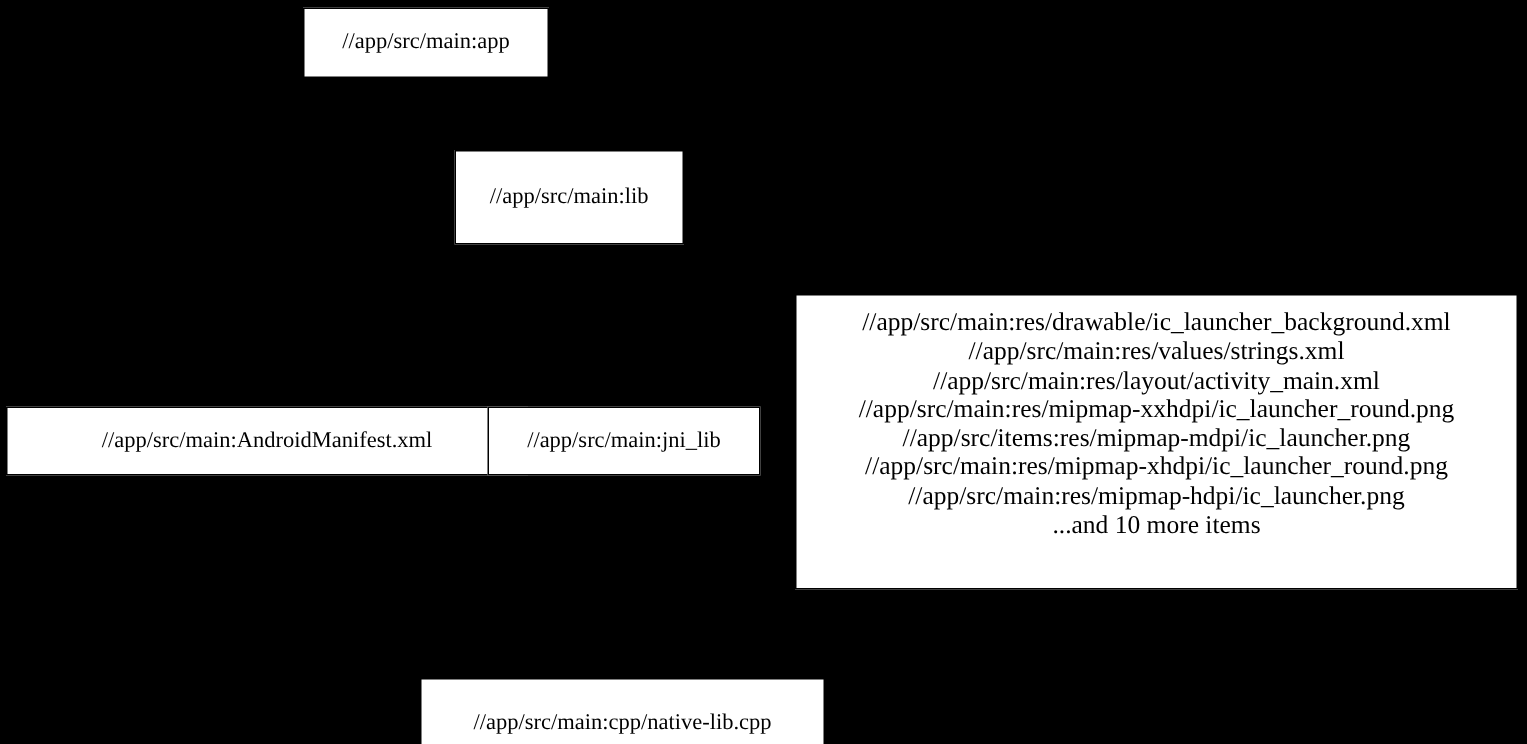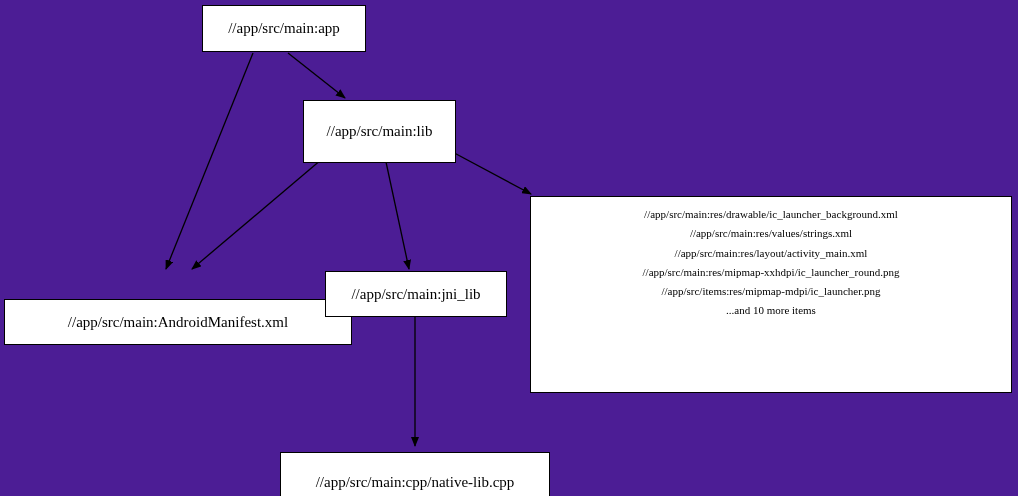--- a/index.html
+++ b/index.html
@@ -5,21 +5,21 @@
 <style>
   html, body {
     margin: 0;
     padding: 0;
     background: #ffffff;
   }
   #canvas {
     position: relative;
     width: 1018px;
     height: 496px;
-    background: #4c1d95;
+    background: #000000;
     overflow: hidden;
     font-family: "Liberation Serif", "DejaVu Serif", serif;
   }
   #edge-layer {
     position: absolute;
     left: 0;
     top: 0;
     width: 1018px;
     height: 496px;
     pointer-events: none;
@@ -39,21 +39,21 @@
     white-space: nowrap;
   }
   .node.multiline {
     display: block;
     white-space: normal;
     padding: 8px 6px 6px 6px;
   }
   .node .label-line {
     display: block;
     text-align: center;
-    font-size: 11px;
+    font-size: 17px;
     line-height: 19.3px;
     white-space: nowrap;
   }
 </style>
 </head>
 <body>
 
 <div id="canvas">
 
   <svg id="edge-layer" viewBox="0 0 1018 496" width="1018" height="496" xmlns="http://www.w3.org/2000/svg">
@@ -73,34 +73,36 @@
   </svg>
 
   <div class="node" style="left: 202px; top: 5px; width: 164px; height: 47px; border-color: rgb(0, 0, 0); color: rgb(0, 0, 0);">
     <span>//app/src/main:app</span>
   </div>
 
   <div class="node" style="left: 303px; top: 100px; width: 153px; height: 63px; border-color: rgb(0, 0, 0); color: rgb(0, 0, 0);">
     <span>//app/src/main:lib</span>
   </div>
 
-  <div class="node" style="left: 4px; top: 271px; width: 348px; height: 46px; border-color: rgb(0, 0, 0); color: rgb(0, 0, 0); margin-top: 28px;">
+  <div class="node" style="left: 4px; top: 271px; width: 348px; height: 46px; border-color: rgb(0, 0, 0); color: rgb(0, 0, 0);">
     <span>//app/src/main:AndroidManifest.xml</span>
   </div>
 
   <div class="node" style="left: 325px; top: 271px; width: 182px; height: 46px; border-color: rgb(0, 0, 0); color: rgb(0, 0, 0); align-items: center;">
     <span>//app/src/main:jni_lib</span>
   </div>
 
   <div class="node" style="left: 280px; top: 452px; width: 270px; height: 60px; border-color: rgb(0, 0, 0); color: rgb(0, 0, 0);">
     <span>//app/src/main:cpp/native-lib.cpp</span>
   </div>
 
   <div class="node multiline" style="left: 530px; top: 196px; width: 482px; height: 197px; border-color: rgb(0, 0, 0); color: rgb(0, 0, 0);">
   <span class="label-line">//app/src/main:res/drawable/ic_launcher_background.xml</span>
       <span class="label-line">//app/src/main:res/values/strings.xml</span>
       <span class="label-line">//app/src/main:res/layout/activity_main.xml</span>
       <span class="label-line">//app/src/main:res/mipmap-xxhdpi/ic_launcher_round.png</span>
       <span class="label-line">//app/src/items:res/mipmap-mdpi/ic_launcher.png</span>
+      <span class="label-line">//app/src/main:res/mipmap-xhdpi/ic_launcher_round.png</span>
+      <span class="label-line">//app/src/main:res/mipmap-hdpi/ic_launcher.png</span>
       <span class="label-line">...and 10 more items</span>
     </div>
 
 </div>
 
 </body></html>

